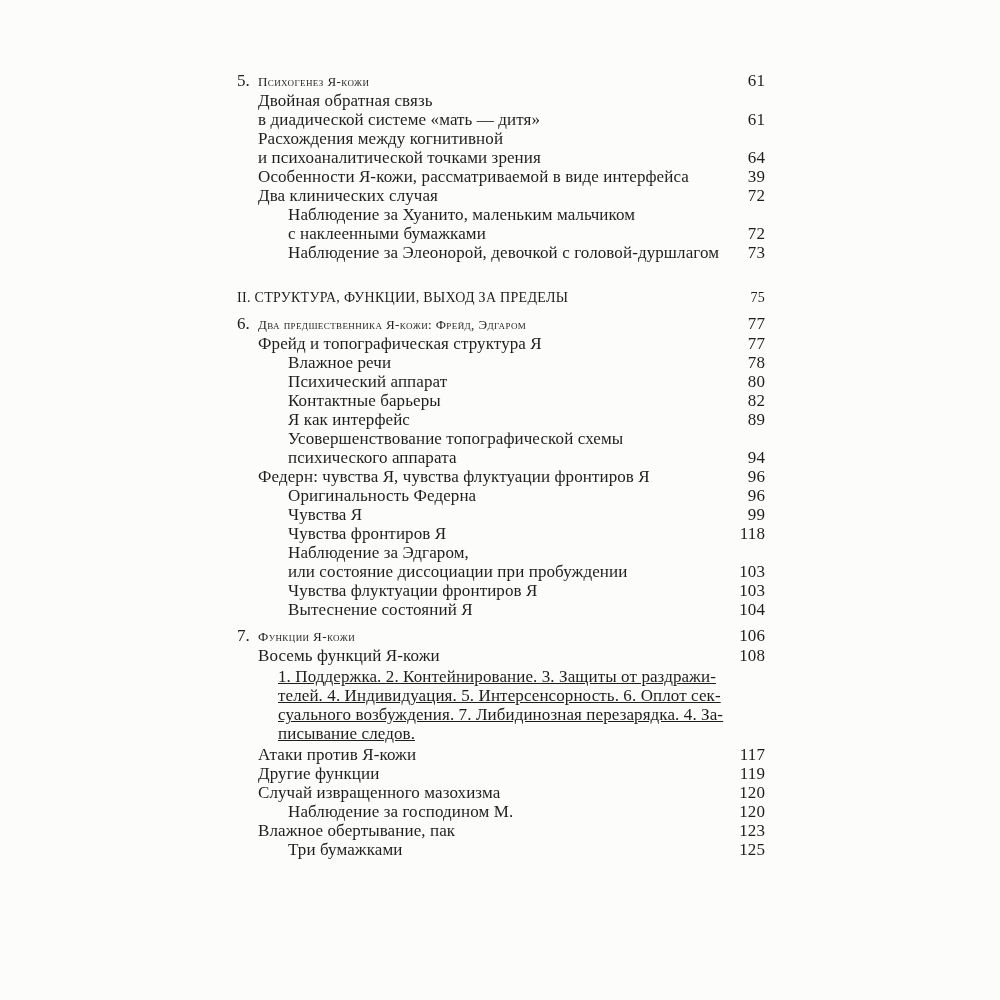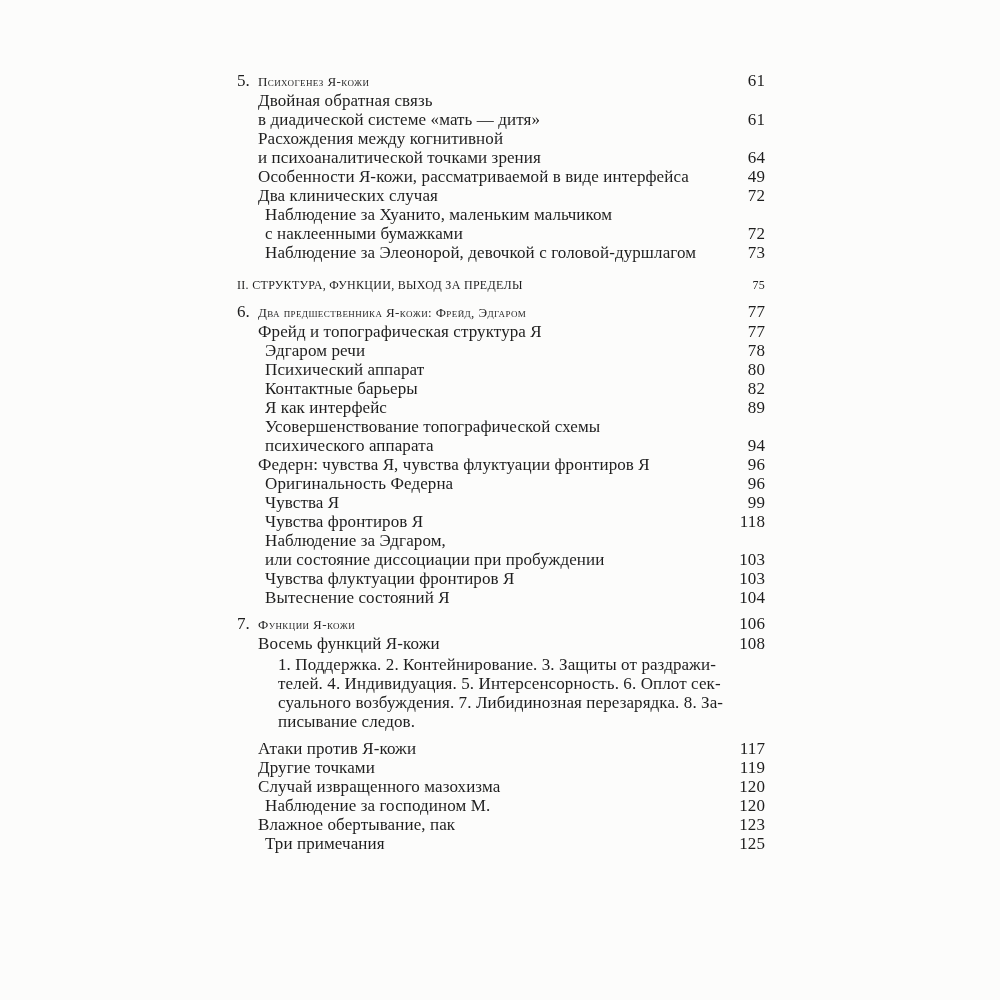--- a/index.html
+++ b/index.html
@@ -47,39 +47,40 @@
   
   .entry.chapter { margin-top: 7px; }
   .entry.chapter:first-child { margin-top: 0; }
   .entry.chapter .text {
     font-variant: small-caps;
     font-size: 13px;
     letter-spacing: 0.4px;
   }
   
   .entry.part {
-    margin-top: 14px;
+    margin-top: 26px;
     margin-bottom: 7px;
-    font-size: 12px;
+    font-size: 14px;
     letter-spacing: 0.3px;
   }
   
   .entry.l1 {
     margin-left: 21px;
     margin-top: 0;
   }
   
   .entry.l2 {
-    margin-left: 28px;
+    margin-left: 51px;
   }
   
   .entry.desc {
     margin-left: 41px;
     margin-top: 2px;
-    margin-bottom: 8px;
+    margin-bottom: 2px;
+    text-decoration: underline;
   }
   .entry.desc .line {
     display: block;
     white-space: nowrap;
   }
 </style>
 </head>
 <body>
 
 <div class="book-page">
@@ -105,21 +106,21 @@
           <span class="text">Расхождения между когнитивной</span>
         </div>
         <div class="line last">
           <span class="text">и психоаналитической точками зрения</span>
           <span class="page-num">64</span>
         </div>
       </div>
       <div class="entry l1">
         <div class="line last">
           <span class="text">Особенности Я-кожи, рассматриваемой в виде интерфейса</span>
-          <span class="page-num">49</span>
+          <span class="page-num">39</span>
         </div>
       </div>
       <div class="entry l1">
         <div class="line last">
           <span class="text">Два клинических случая</span>
           <span class="page-num">72</span>
         </div>
       </div>
       <div class="entry l2">
         <div class="line">
@@ -150,21 +151,21 @@
         </div>
       </div>
       <div class="entry l1">
         <div class="line last">
           <span class="text">Фрейд и топографическая структура Я</span>
           <span class="page-num">77</span>
         </div>
       </div>
       <div class="entry l2">
         <div class="line last">
-          <span class="text">Эдгаром речи</span>
+          <span class="text">Влажное речи</span>
           <span class="page-num">78</span>
         </div>
       </div>
       <div class="entry l2">
         <div class="line last">
           <span class="text">Психический аппарат</span>
           <span class="page-num">80</span>
         </div>
       </div>
       <div class="entry l2">
@@ -242,32 +243,32 @@
       </div>
       <div class="entry l1">
         <div class="line last">
           <span class="text">Восемь функций Я-кожи</span>
           <span class="page-num">108</span>
         </div>
       </div>
       <div class="entry desc">
         <div class="line"><span class="text">1. Поддержка. 2. Контейнирование. 3. Защиты от раздражи-</span></div>
         <div class="line"><span class="text">телей. 4. Индивидуация. 5. Интерсенсорность. 6. Оплот сек-</span></div>
-        <div class="line"><span class="text">суального возбуждения. 7. Либидинозная перезарядка. 8. За-</span></div>
+        <div class="line"><span class="text">суального возбуждения. 7. Либидинозная перезарядка. 4. За-</span></div>
         <div class="line last"><span class="text">писывание следов.</span></div>
       </div>
       <div class="entry l1">
         <div class="line last">
           <span class="text">Атаки против Я-кожи</span>
           <span class="page-num">117</span>
         </div>
       </div>
       <div class="entry l1">
         <div class="line last">
-          <span class="text">Другие точками</span>
+          <span class="text">Другие функции</span>
           <span class="page-num">119</span>
         </div>
       </div>
       <div class="entry l1">
         <div class="line last">
           <span class="text">Случай извращенного мазохизма</span>
           <span class="page-num">120</span>
         </div>
       </div>
       <div class="entry l2">
@@ -277,18 +278,18 @@
         </div>
       </div>
       <div class="entry l1">
         <div class="line last">
           <span class="text">Влажное обертывание, пак</span>
           <span class="page-num">123</span>
         </div>
       </div>
       <div class="entry l2">
         <div class="line last">
-          <span class="text">Три примечания</span>
+          <span class="text">Три бумажками</span>
           <span class="page-num">125</span>
         </div>
       </div>
     </div>
 </div>
 
 </body></html>

